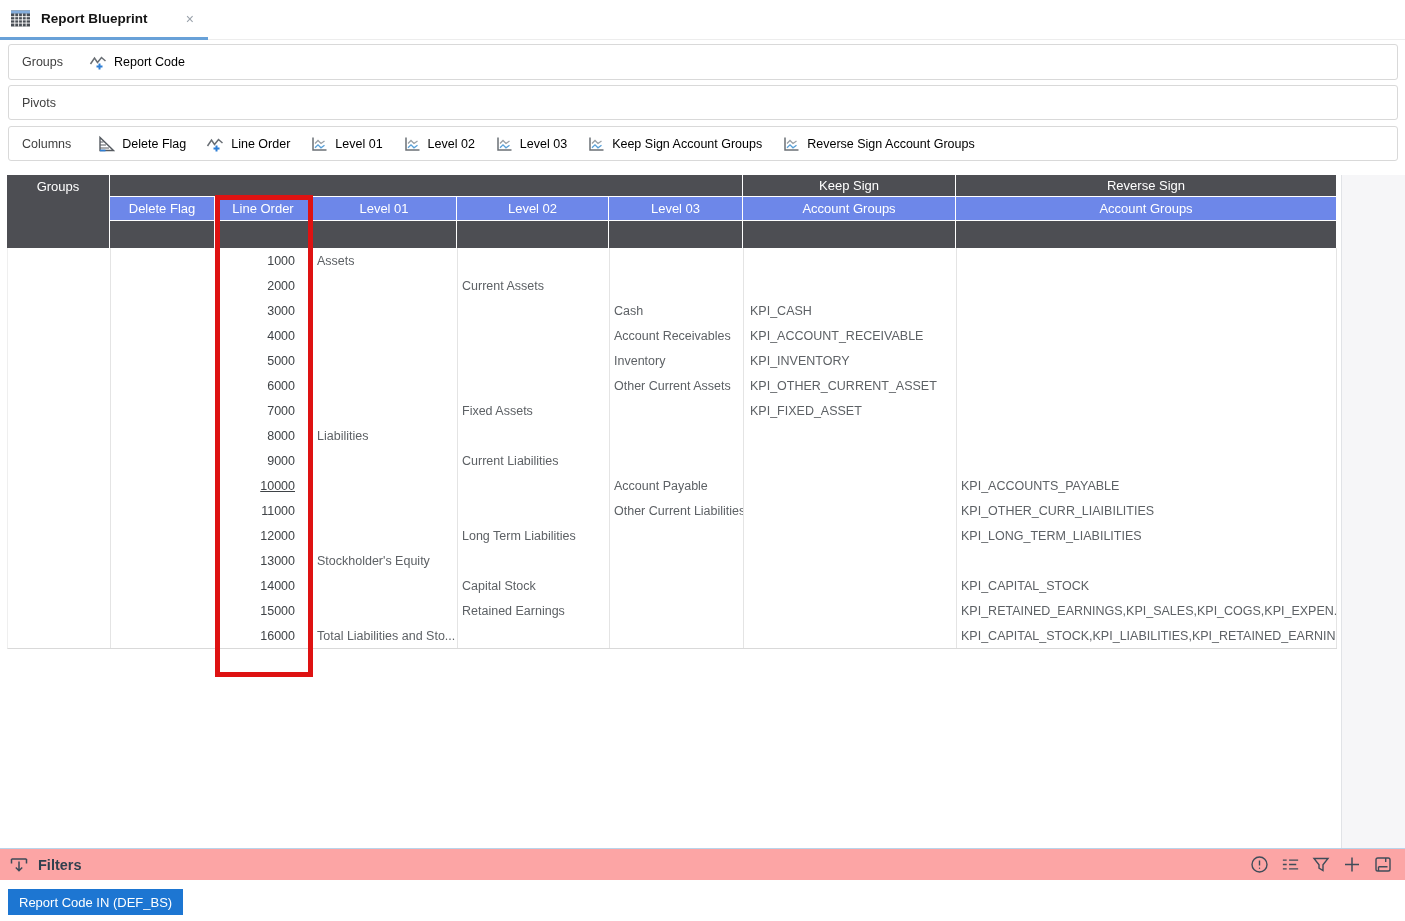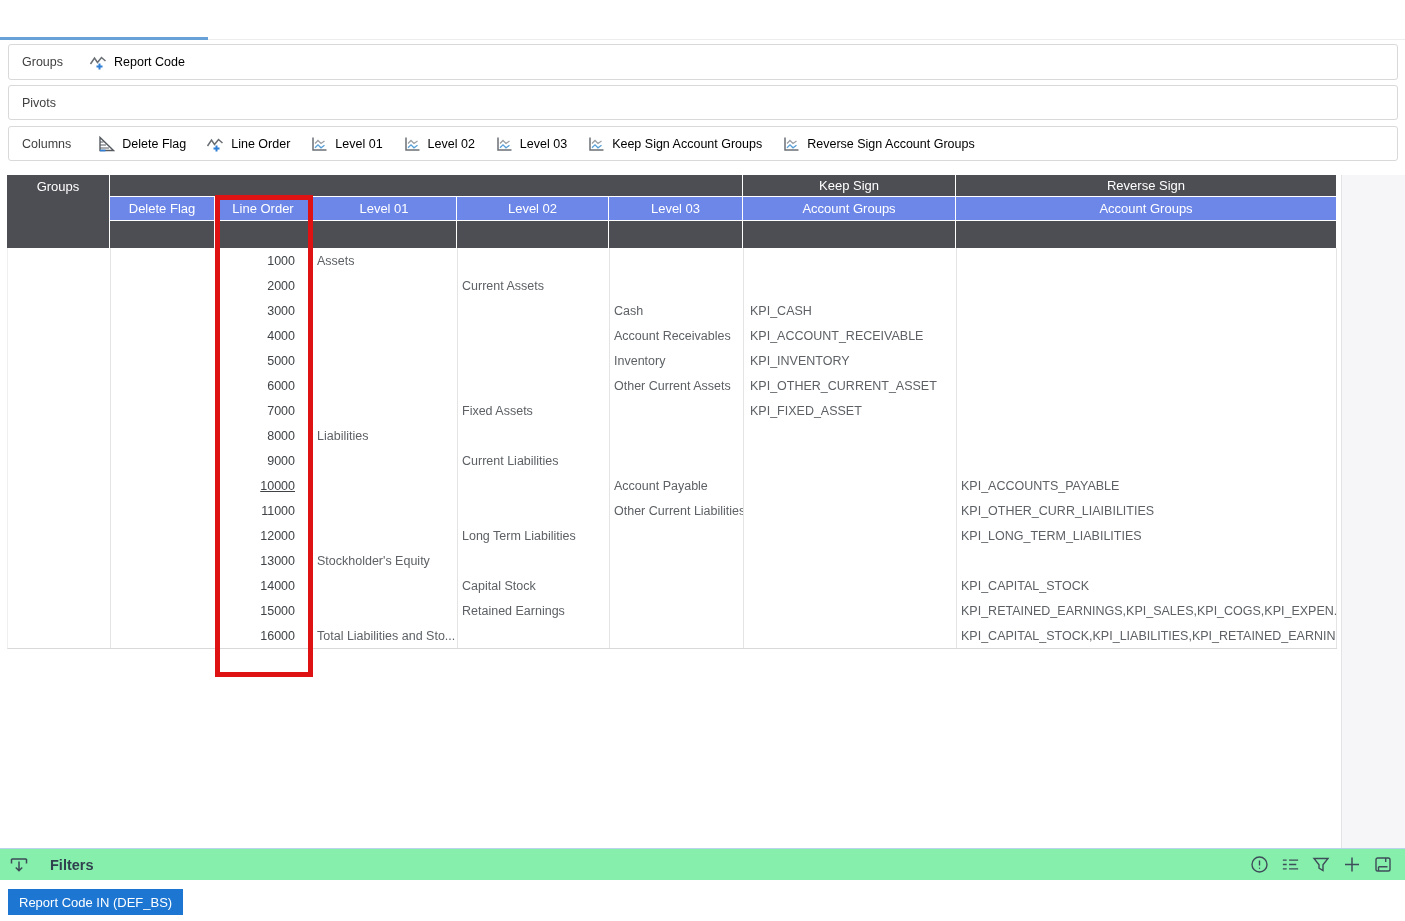--- a/index.html
+++ b/index.html
@@ -40,34 +40,45 @@
   .bcell.c-groups { padding-left:14px; color:#2d2f33; }
   .bcell.c-line { justify-content:flex-end; padding-right:17px; padding-left:0; color:#3f4347; }
   .bcell.c-keep { padding-left:6px; }
   .group-row .c-groups { gap:7px; font-weight:bold; font-size:12.5px; }
 
   .red-box { position:absolute; left:215px; top:195px; width:98px; height:482px; border:5px solid #de1212; pointer-events:none; }
 
   .right-gutter { position:absolute; left:1341px; top:175px; width:64px; height:673px; background:#f6f6f8; border-left:1px solid #e1e3e7; }
 
   
-  .filters-bar { position:absolute; left:0; top:848px; width:100%; height:32px; background:#86efac; border-top:1px solid #b9d3ea; display:flex; align-items:center; padding:0 9px;gap:12px; }
+  .filters-bar { position:absolute; left:0; top:848px; width:100%; height:32px; background:#fca5a5; border-top:1px solid #b9d3ea; display:flex; align-items:center; padding:0 9px; }
   .filters-label { font-size:14.5px; font-weight:bold; color:#31404e; margin-left:9px; }
   .filters-spacer { flex:1; }
   .filter-actions { display:flex; align-items:center; gap:10px; padding-right:2px; }
   .action-icon { display:inline-flex; width:21px; height:21px; cursor:pointer; }
 
   .filter-chip { position:absolute; left:8px; top:889px; height:26px; background:#1d76d2; color:#fff; display:inline-flex; align-items:center; padding:0 11px; font-size:13px; white-space:nowrap; }
 </style>
 </head>
 <body>
 
 <div class="stage">
 
   <div class="tabbar">
+    <div class="tab">
+      <span class="chip-icon" style="width:21px;height:21px">
+        <svg width="21" height="21" viewBox="0 0 21 21">
+          <rect x="1" y="2.5" width="19" height="16" fill="#494e55"></rect>
+          <rect x="1" y="2.5" width="19" height="3" fill="#84aede"></rect>
+          <path d="M4.8 5.5 V18.5 M8.6 5.5 V18.5 M12.4 5.5 V18.5 M16.2 5.5 V18.5 M1 8.7 H20 M1 11.9 H20 M1 15.1 H20" stroke="#ffffff" stroke-width="0.9" fill="none"></path>
+        </svg>
+      </span>
+      <span class="tab-title">Report Blueprint</span>
+      <span class="tab-close">×</span>
+    </div>
     <div class="tab-underline"></div>
   </div>
 
   <div class="panel" style="top:44px;height:36px">
     <span class="panel-label">Groups</span>
     <div class="chips">
         <div class="chip">
           <span class="chip-icon">
             <svg width="18" height="18" viewBox="0 0 18 18">
               <polyline points="1.5,11 5.5,5 8.5,9.5 12.5,4.5 16.5,8" fill="none" stroke="#686d73" stroke-width="1.5"></polyline>

